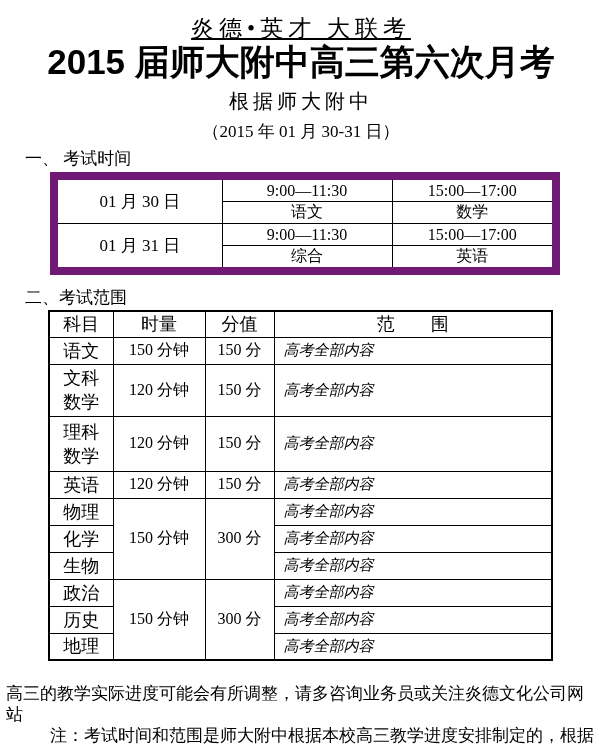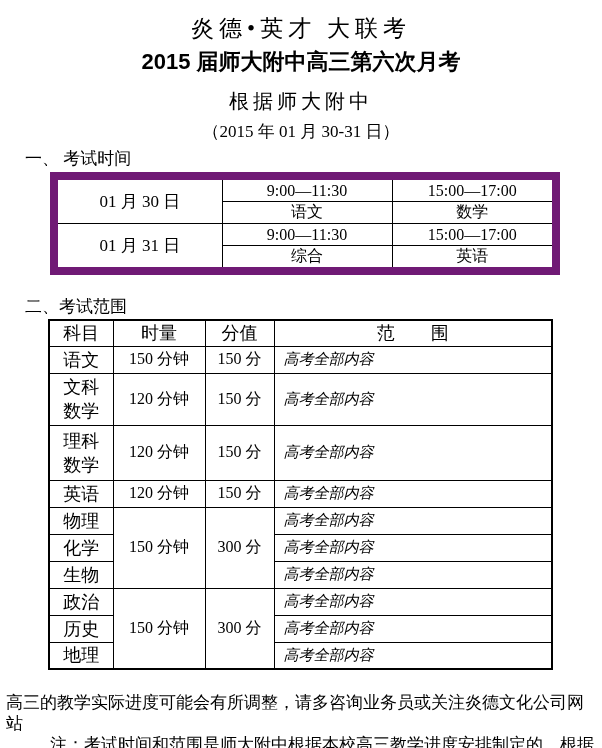--- a/index.html
+++ b/index.html
@@ -6,41 +6,41 @@
   body{
     width:602px;height:748px;background:#ffffff;color:#000000;
     font-family:"Liberation Serif","DejaVu Serif",serif;
     overflow:hidden;
   }
   .page{width:602px;height:748px;}
 
   
   .brand-title{
     padding-top:16px;margin:0;text-align:center;
-    font-size:23px;line-height:26px;font-weight:normal;letter-spacing:5px;
+    font-size:23px;line-height:26px;font-weight:normal;letter-spacing:5px;text-decoration:underline;
   }
   .main-title{
     margin:4px 0 0 0;text-align:center;
-    font-size:22px;line-height:32px;font-weight:bold;
+    font-size:35px;line-height:32px;font-weight:bold;
     font-family:"Liberation Sans","DejaVu Sans",sans-serif;
   }
   .subtitle{
     margin:12px 0 0 0;text-align:center;
     font-size:20px;line-height:22px;font-weight:normal;letter-spacing:4px;
   }
   .date-range{
     margin:10px 0 0 0;text-align:center;
     font-size:17px;line-height:20px;
   }
 
   
   .section-heading{
     margin:7px 0 0 25px;font-size:17px;line-height:20px;font-weight:normal;
   }
-  .section-heading.second{margin-top:22px;}
+  .section-heading.second{margin-top:13px;}
 
   
   table{border-collapse:collapse;table-layout:fixed;}
   td,th{padding:0;border:1px solid #000;overflow:hidden;}
 
   .schedule-table{
     margin:3px 0 0 50px;width:502px;border:8px solid #701a75;
   }
   .schedule-table td{
     height:21px;text-align:center;vertical-align:middle;font-size:16px;

